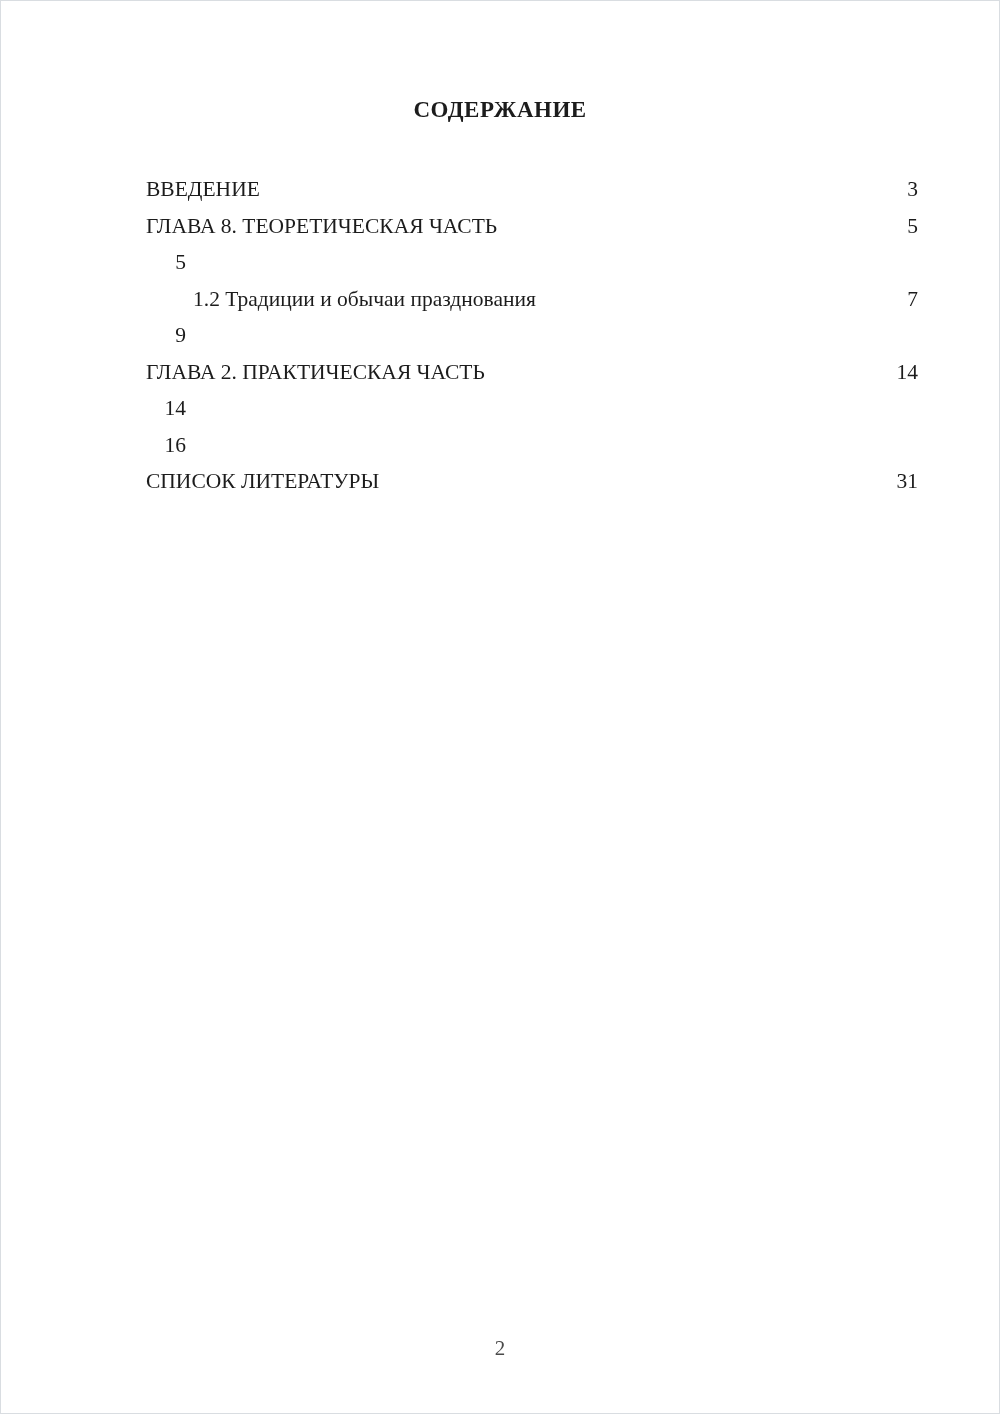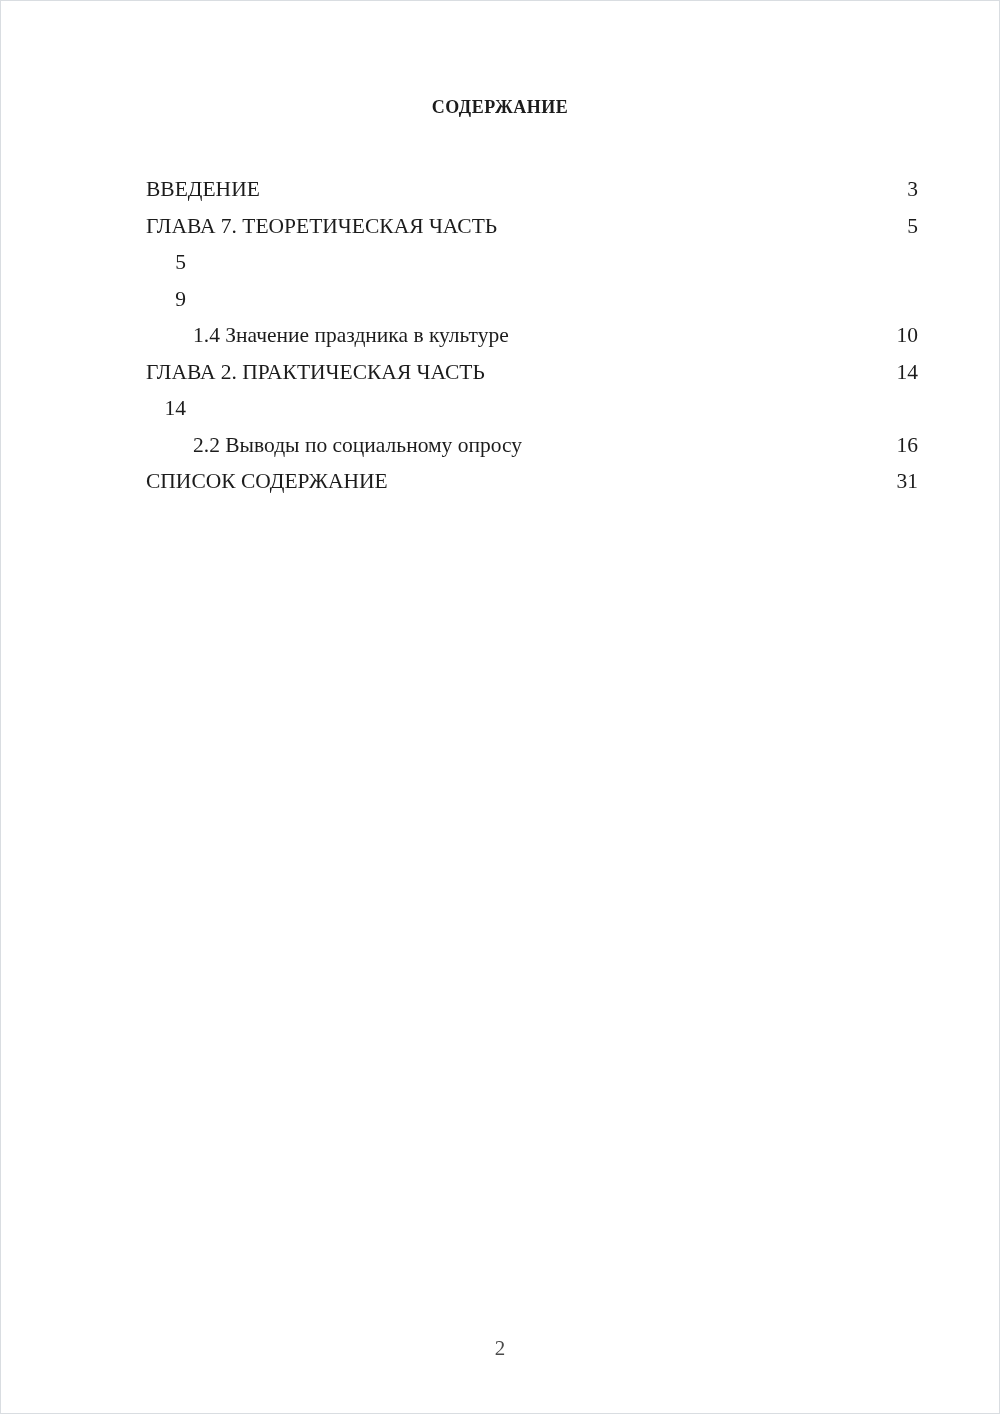--- a/index.html
+++ b/index.html
@@ -18,21 +18,21 @@
     font-family: "Liberation Serif", "DejaVu Serif", serif;
     color: #1c1c1c;
     overflow: hidden;
   }
   .doc-title {
     position: absolute;
     top: 96px;
     left: 0;
     width: 100%;
     text-align: center;
-    font-size: 18px;
+    font-size: 23px;
     font-weight: bold;
     letter-spacing: 0.5px;
     color: #1c1c1c;
   }
   .toc {
     position: absolute;
     top: 170px;
     left: 145px;
     width: 772px;
   }
@@ -74,55 +74,54 @@
   <div class="doc-title">СОДЕРЖАНИЕ</div>
 
   <div class="toc">
 
     <div class="toc-row">
       <span class="label">ВВЕДЕНИЕ</span>
       <span class="pagenum">3</span>
     </div>
 
     <div class="toc-row">
-      <span class="label">ГЛАВА 7. ТЕОРЕТИЧЕСКАЯ ЧАСТЬ</span>
+      <span class="label">ГЛАВА 8. ТЕОРЕТИЧЕСКАЯ ЧАСТЬ</span>
       <span class="pagenum">5</span>
     </div>
 
     <div class="toc-row indent">
       <span class="pagenum">5</span>
     </div>
 
+    <div class="toc-row indent">
+      <span class="label">1.2 Традиции и обычаи празднования</span>
+      <span class="pagenum">7</span>
+    </div>
 
     <div class="toc-row indent">
       <span class="pagenum">9</span>
     </div>
 
-    <div class="toc-row indent">
-      <span class="label">1.4 Значение праздника в культуре</span>
-      <span class="pagenum">10</span>
-    </div>
 
     <div class="toc-row">
       <span class="label">ГЛАВА 2. ПРАКТИЧЕСКАЯ ЧАСТЬ</span>
       <span class="pagenum">14</span>
     </div>
 
     <div class="toc-row indent">
       <span class="pagenum">14</span>
     </div>
 
     <div class="toc-row indent">
-      <span class="label">2.2 Выводы по социальному опросу</span>
       <span class="pagenum">16</span>
     </div>
 
 
     <div class="toc-row">
-      <span class="label">СПИСОК СОДЕРЖАНИЕ</span>
+      <span class="label">СПИСОК ЛИТЕРАТУРЫ</span>
       <span class="pagenum">31</span>
     </div>
 
   </div>
 
   <div class="footer-pagenum">2</div>
 
 </div>
 
 </body></html>

